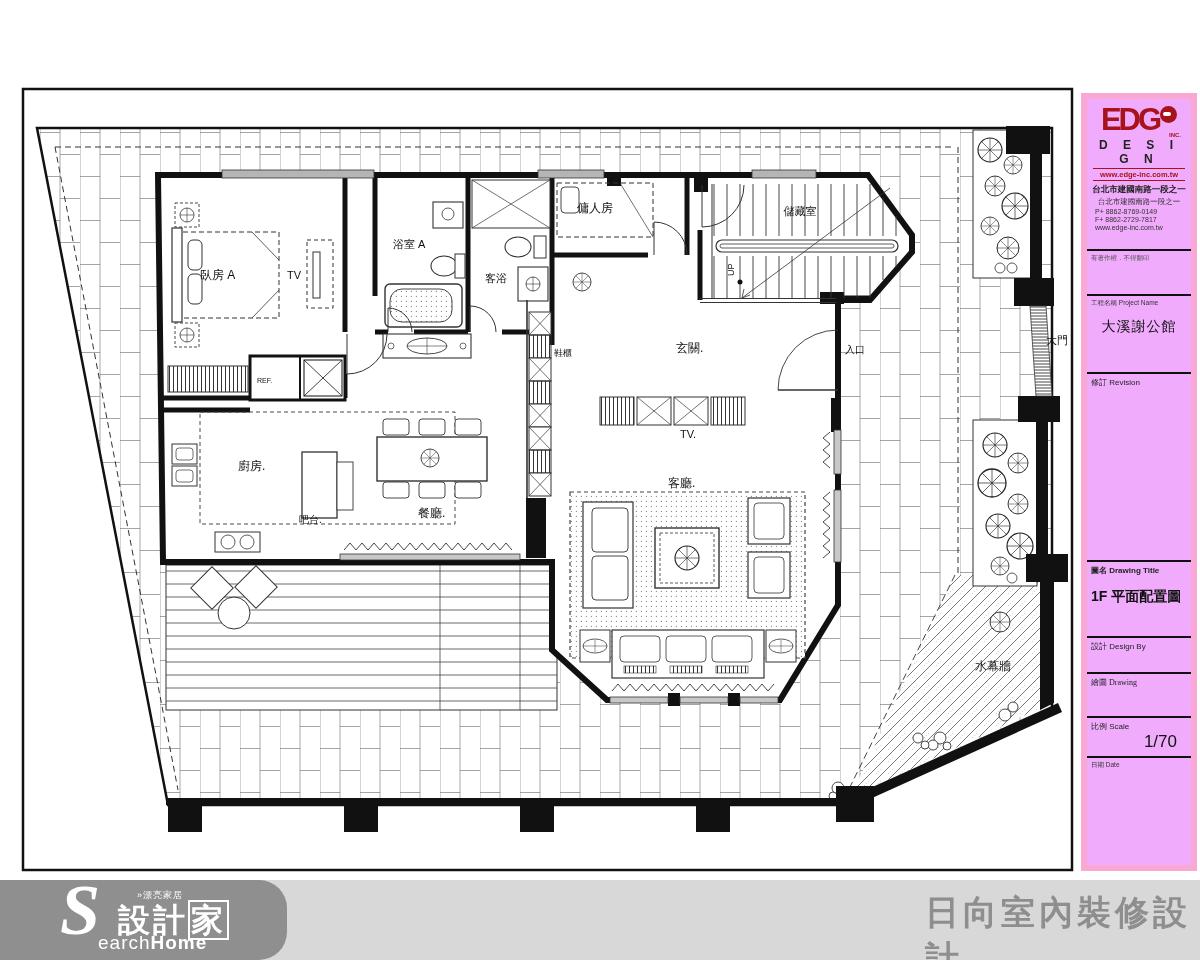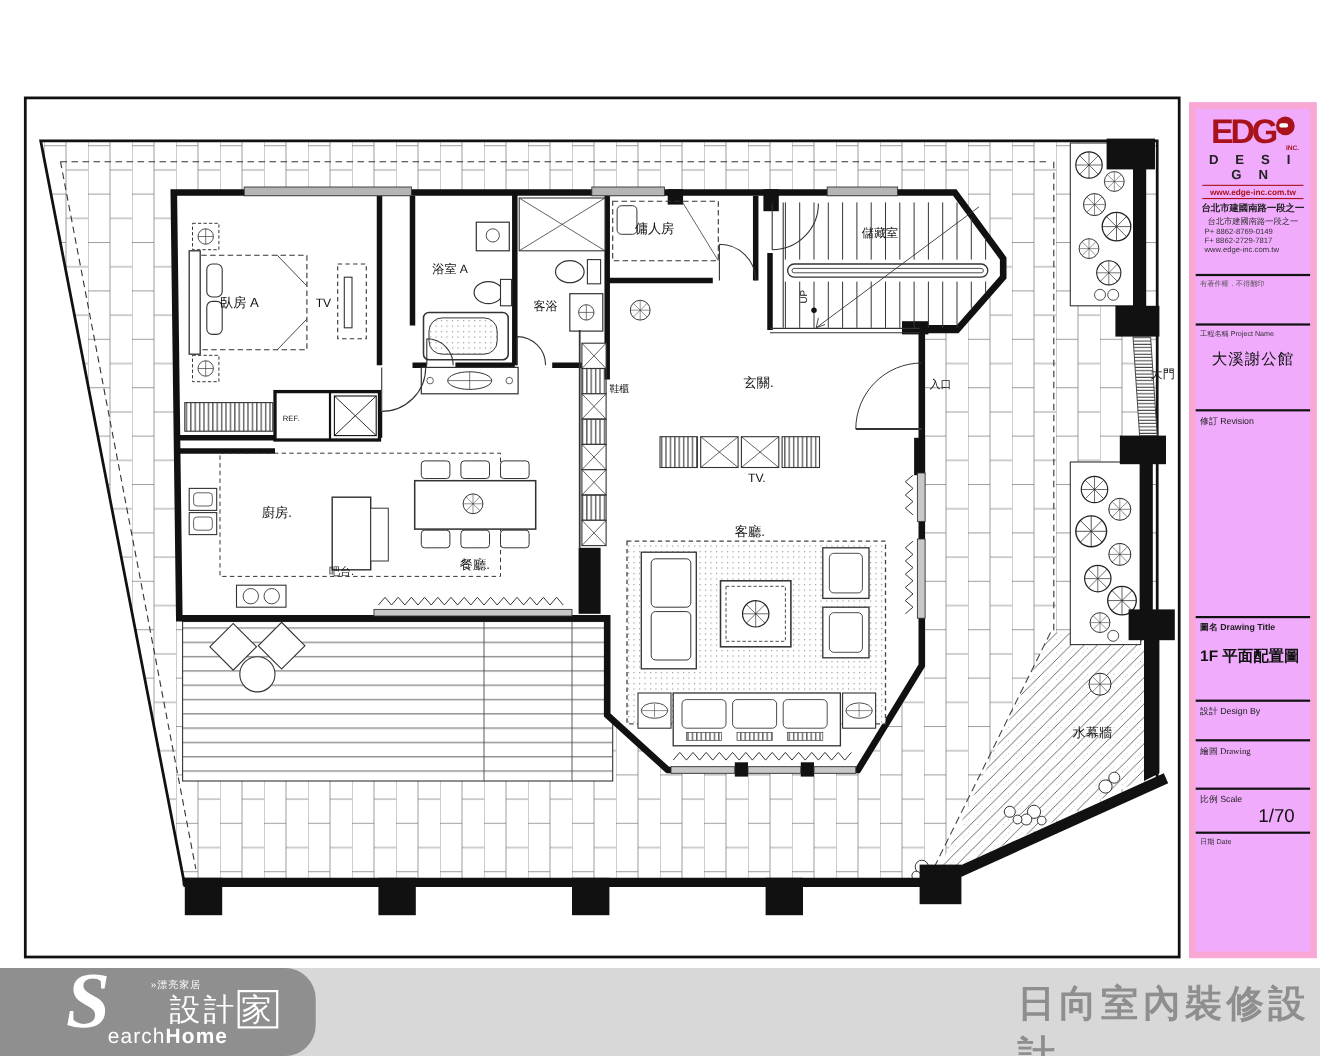--- a/index.html
+++ b/index.html
@@ -39,21 +39,21 @@
   .tb-draw{height:44px;font-family:Liberation Serif, serif;}
   .tb-scale{height:40px;}
   .scale-val{font-size:17px;color:#111;text-align:right;padding-right:10px;margin-top:0px;}
   .tb-date{height:43px;}
   .sheet-val{font-size:17px;color:#111;text-align:center;margin-top:16px;letter-spacing:2px;}
   
   .footer-bar{position:absolute;left:0;top:880px;width:1200px;height:80px;background:#d8d8d8;}
   .footer-blob{position:absolute;left:0;top:0;width:287px;height:80px;background:#8f8f8f;border-radius:0 28px 28px 0;}
   .s-char{position:absolute;left:60px;top:-6px;font:italic 700 72px "Liberation Serif",serif;color:#fff;line-height:1;}
   .slogo-top{position:absolute;left:122px;top:9px;font-size:9px;color:#fff;letter-spacing:1px;margin-left:15px;}
-  .slogo-main{position:absolute;left:118px;top:19px;font-size:28px;font-weight:400;color:#fff;letter-spacing:3px;margin-left:36px;}
+  .slogo-main{position:absolute;left:118px;top:19px;font-size:32px;font-weight:700;color:#fff;letter-spacing:3px;}
   .slogo-main .jia{border:2px solid #fff;padding:0 1px;}
   .slogo-sub{position:absolute;left:98px;top:52px;font-size:19px;color:#fff;letter-spacing:1px;}
   .slogo-sub b{font-weight:700;}
   .footer-company{position:absolute;left:925px;top:10px;font-size:34px;font-weight:700;color:#8e8e8e;letter-spacing:4px;}
 </style>
 </head>
 <body>
 
 <div id="sheet">
 

